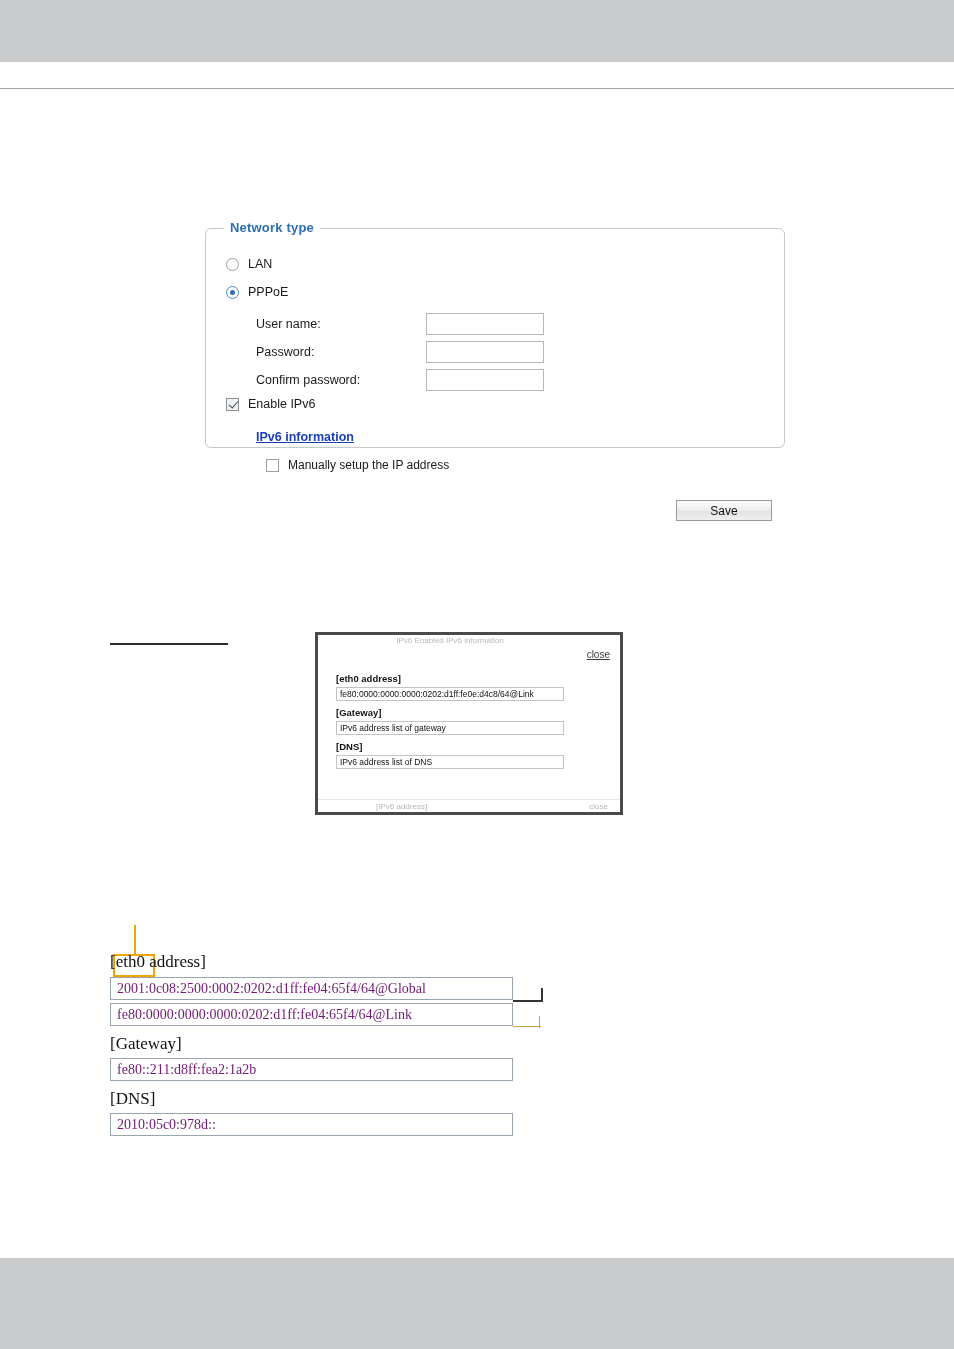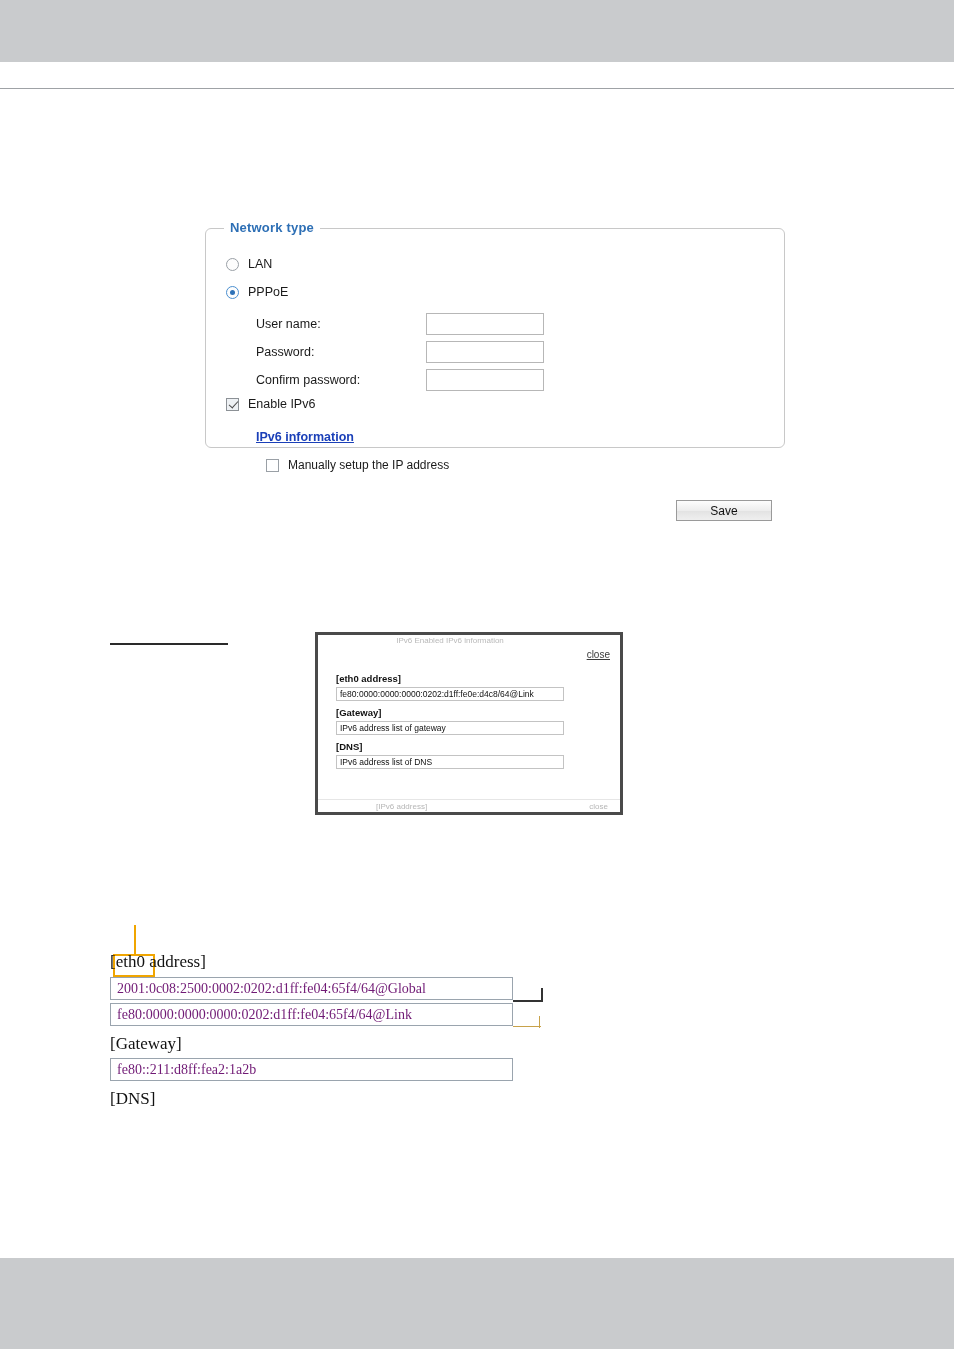--- a/index.html
+++ b/index.html
@@ -326,20 +326,21 @@
   <div class="callout-vline"></div>
   <div class="eth-highlight"></div>
 
   <div class="detail">
     <div class="detail-head">[eth0 address]</div>
     <div class="detail-box">2001:0c08:2500:0002:0202:d1ff:fe04:65f4/64@Global</div>
     <div class="detail-box">fe80:0000:0000:0000:0202:d1ff:fe04:65f4/64@Link</div>
     <div class="detail-label">[Gateway]</div>
     <div class="detail-box">fe80::211:d8ff:fea2:1a2b</div>
     <div class="detail-label">[DNS]</div>
+    <div class="detail-box">2010:05c0:978d::</div>
   </div>
 
   <div class="lead-global"></div>
   <div class="lead-global-v"></div>
   <div class="lead-link"></div>
   <div class="lead-link-v"></div>
 
   <div class="band-bottom"></div>
 </div>
 

